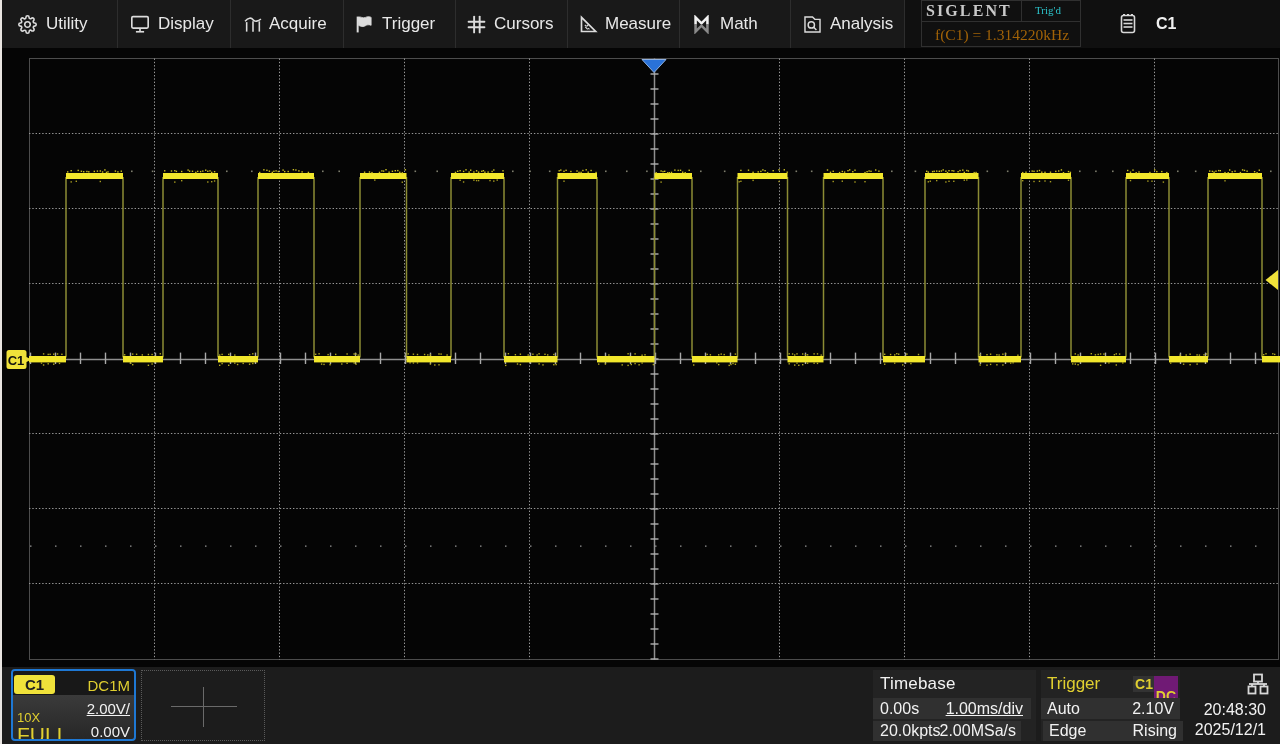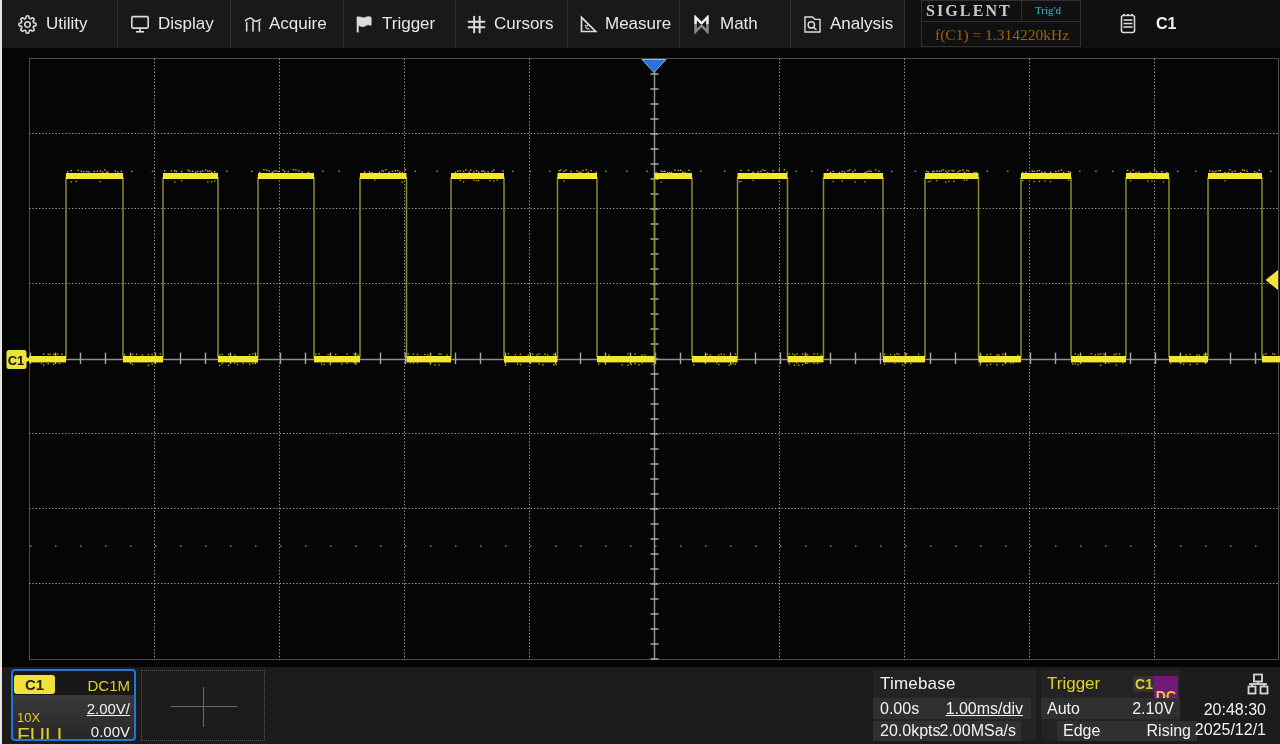--- a/index.html
+++ b/index.html
@@ -841,21 +841,21 @@
   </div>
 
   <div class="abs" style="left:1041px;top:670px;width:139px;height:71px;background:#232323;">
     <div class="abs" style="left:6px;top:4px;color:#e0cf30;font-size:17px;">Trigger</div>
     <div class="abs" style="right:25px;top:6px;background:#333;color:#e0cf30;font-size:14px;font-weight:bold;padding:0 2px;">C1</div>
     <div class="abs" style="right:2px;top:6px;background:#701a75;color:#e0cf30;font-size:14px;font-weight:bold;padding:12px 2px;">DC</div>
     <div class="pnl-row" style="left:0;top:28px;width:139px;height:21px;">
       <span class="abs wtx" style="left:6px;top:2px;">Auto</span>
       <span class="abs wtx" style="right:6px;top:2px;text-align:center;">2.10V</span>
     </div>
-    <div class="pnl-row" style="left:16px;top:51px;width:140px;height:20px;">
+    <div class="pnl-row" style="left:2px;top:51px;width:140px;height:20px;">
       <span class="abs wtx" style="left:6px;top:1px;">Edge</span>
       <span class="abs wtx" style="right:6px;top:1px;">Rising</span>
     </div>
   </div>
 
   <svg class="abs" style="left:1247px;top:673px;" width="22" height="22" viewBox="0 0 22 22" fill="none" stroke="#d8d8d8" stroke-width="1.8">
     <rect x="7" y="1.5" width="8" height="7"></rect>
     <rect x="1.5" y="13.5" width="7" height="7"></rect>
     <rect x="13.5" y="13.5" width="7" height="7"></rect>
     <line x1="11" y1="8.5" x2="11" y2="11"></line>

